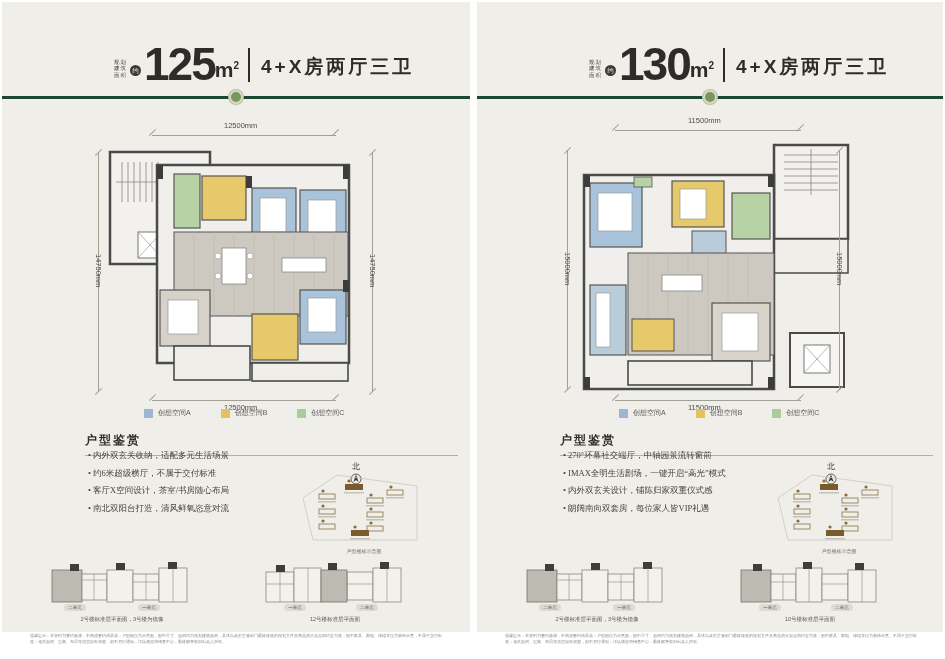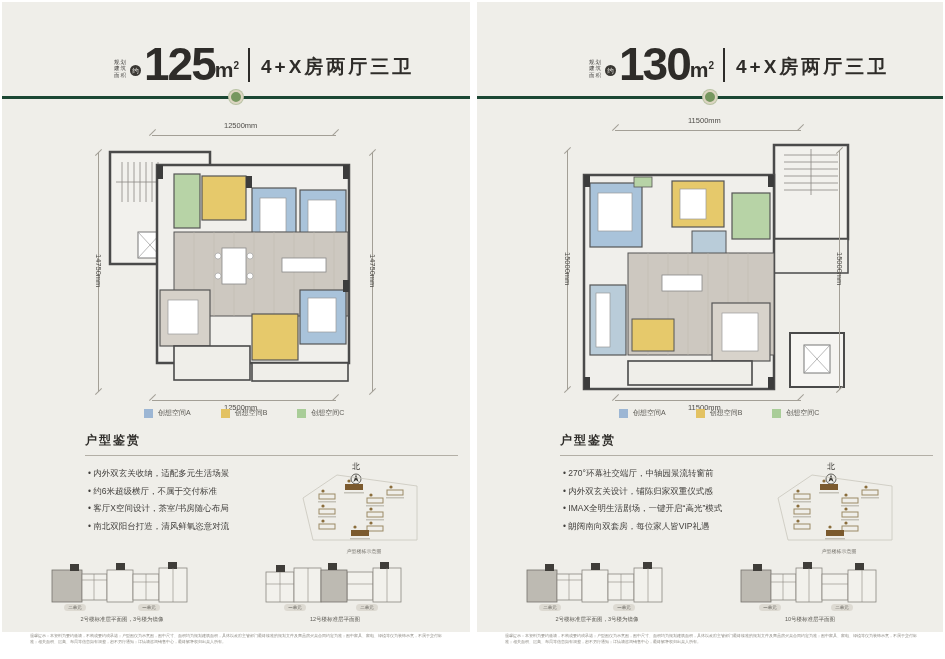--- a/index.html
+++ b/index.html
@@ -43,21 +43,21 @@
 
   
   .legend { position:absolute; top:406px; left:142px; display:flex; gap:30px; }
   .lg-item { display:flex; align-items:center; gap:5px; }
   .lg-sw { width:9px; height:9px; }
   .lg-tx { font-size:7px; color:#5a5852; }
 
   
   .sec-title { position:absolute; top:430px; left:83px; font-size:12px; font-weight:700; color:#2e2c29; letter-spacing:2px; }
   .sec-line { position:absolute; top:453px; left:83px; width:373px; border-top:1px solid #b3afa6; }
-  .bullets { position:absolute; top:463px; left:86px; width:215px; }
+  .bullets { position:absolute; top:445px; left:86px; width:215px;font-family:Liberation Serif, serif; }
   .bullets .b { font-size:8.5px; color:#413f3c; line-height:17.5px; white-space:nowrap; }
   .bullets .b::before { content:"• "; }
 
   
   .north { position:absolute; top:459px; left:348px; text-align:center; }
   .north .n-ch { font-size:8px; color:#3a3834; display:block; }
   .north svg { display:block; margin:1px auto 0; }
   .siteplan { position:absolute; top:470px; left:297px; }
   .siteplan-cap { position:absolute; top:546px; left:297px; width:130px; text-align:center; font-size:5px; color:#76736c; }
 
@@ -399,22 +399,22 @@
     <div class="lg-item">
       <span class="lg-sw" style="background-color: rgb(169, 205, 152);"></span>
       <span class="lg-tx">创想空间C</span>
     </div>
   </div>
 
   <div class="sec-title">户型鉴赏</div>
   <div class="sec-line"></div>
   <div class="bullets">
     <div class="b">270°环幕社交端厅，中轴园景流转窗前</div>
+    <div class="b">IMAX全明生活剧场，一键开启“高光”模式</div>
     <div class="b">内外双玄关设计，铺陈归家双重仪式感</div>
-    <div class="b">IMAX全明生活剧场，一键开启“高光”模式</div>
     <div class="b">朗阔南向双套房，每位家人皆VIP礼遇</div>
   </div>
 
   <div class="north">
     <span class="n-ch">北</span>
     <svg width="12" height="12" viewBox="0 0 12 12">
       <circle cx="6" cy="6" r="5" fill="none" stroke="#3a3834" stroke-width="0.8"></circle>
       <polygon points="6,1.5 8.6,9 6,7 3.4,9" fill="#3a3834"></polygon>
     </svg>
   </div>

